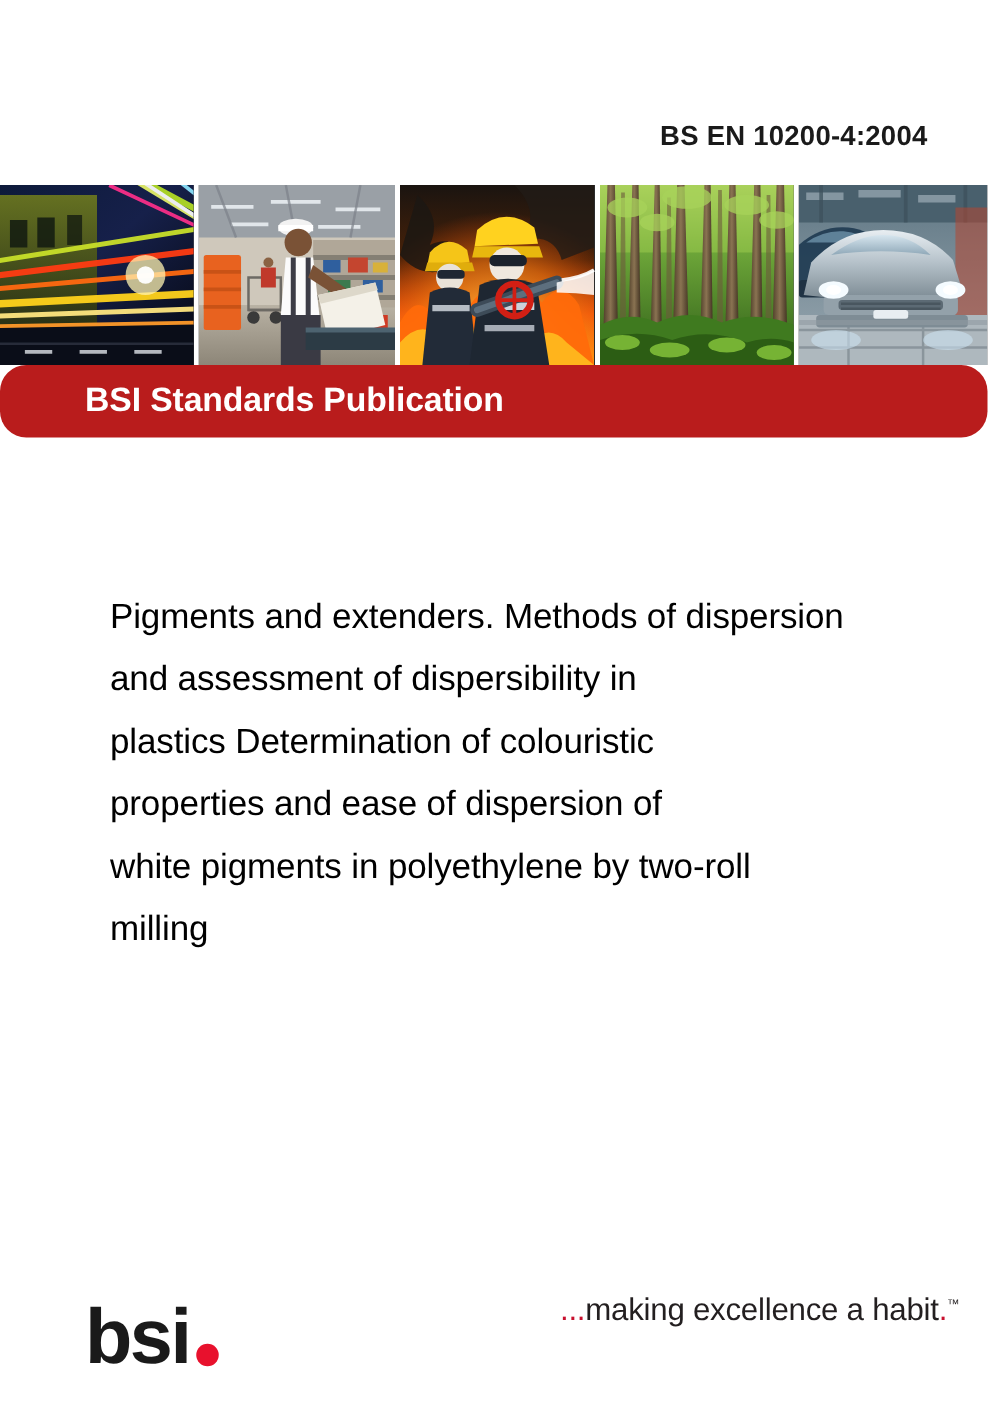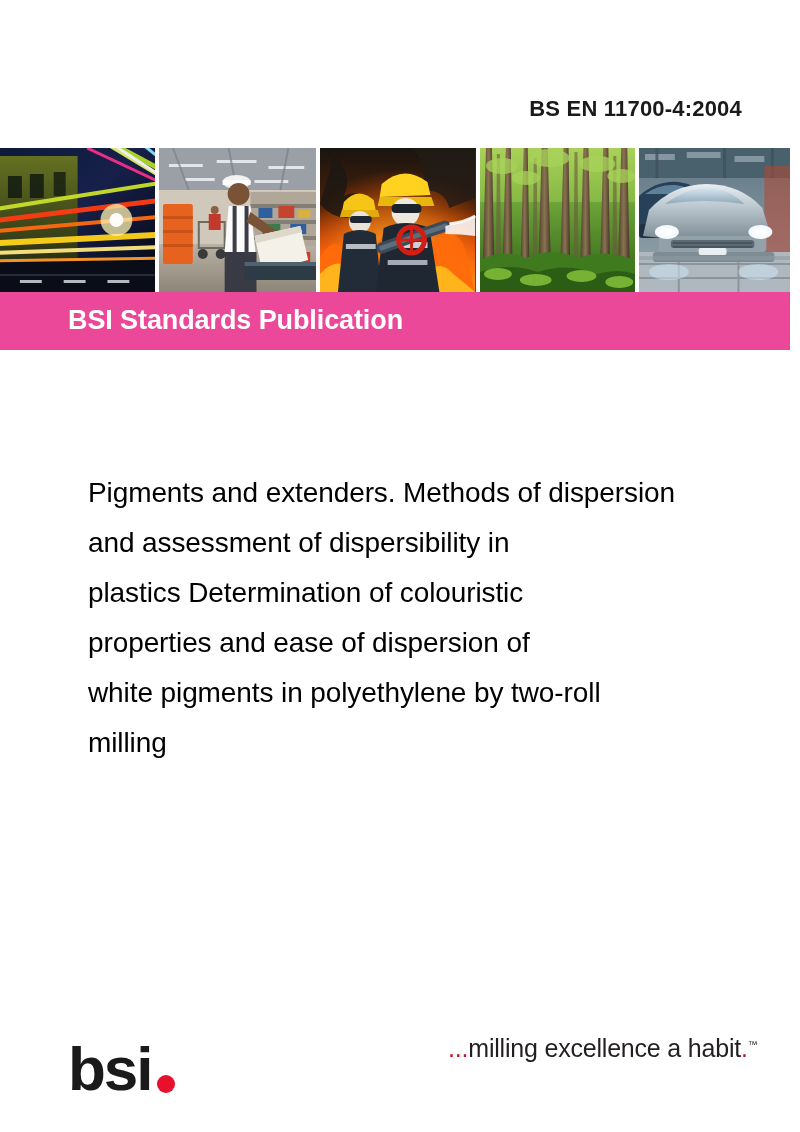--- a/index.html
+++ b/index.html
@@ -54,21 +54,22 @@
 
   .panel > svg { display: block; width: 100%; height: 100%; }
 
   
   .red-banner {
     position: absolute;
     top: 292px;
     left: 0;
     width: 790px;
     height: 58px;
-    background: #ec4899;
+    background: #b91c1c;
+    border-radius: 21px;
   }
   .banner-title {
     position: absolute;
     left: 68px;
     top: 50%;
     transform: translateY(-52%);
     color: #ffffff;
     font-size: 27px;
     font-weight: bold;
     letter-spacing: -0.1px;
@@ -111,21 +112,21 @@
   .tagline .dot-end { color: #c8102e; }
   .tagline .tm {
     font-size: 10px;
     vertical-align: super;
     color: #231f20;
   }
 </style>
 </head>
 <body>
 
-<div class="doc-number">BS EN 11700-4:2004</div>
+<div class="doc-number">BS EN 10200-4:2004</div>
 
 <div class="image-strip">
 
   <div class="panel panel-1">
     <svg viewBox="0 0 156 144" preserveAspectRatio="none" aria-hidden="true">
       <defs>
         <linearGradient id="nightSky" x1="0" y1="0" x2="1" y2="1">
           <stop offset="0%" stop-color="#0d1a3a"></stop>
           <stop offset="45%" stop-color="#16204a"></stop>
           <stop offset="100%" stop-color="#05070f"></stop>
@@ -428,13 +429,13 @@
   <span class="title-line">milling</span>
 </div>
 
 <div class="bsi-logo">
   <svg viewBox="0 0 130 62" aria-hidden="true">
     <text x="0" y="50" font-family="'Liberation Sans', sans-serif" font-size="62" font-weight="bold" letter-spacing="-2" fill="#1a1a1a">bsi</text>
     <circle cx="98" cy="44" r="9" fill="#e8112d"></circle>
   </svg>
 </div>
 
-<div class="tagline"><span class="dots">...</span><span>milling excellence a habit</span><span class="dot-end">.</span><span class="tm">™</span></div>
+<div class="tagline"><span class="dots">...</span><span>making excellence a habit</span><span class="dot-end">.</span><span class="tm">™</span></div>
 
 </body></html>

